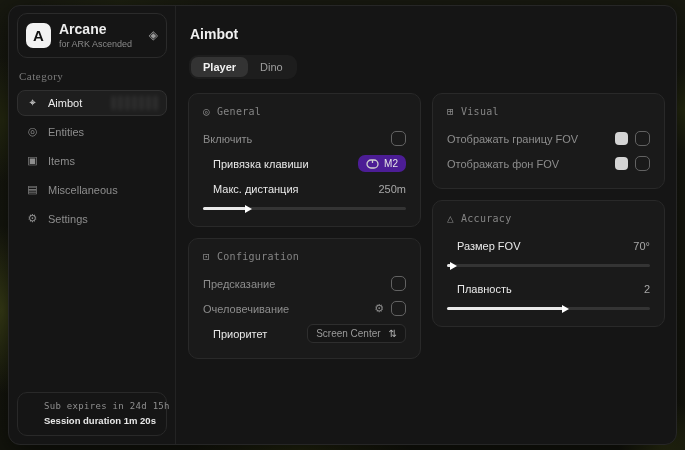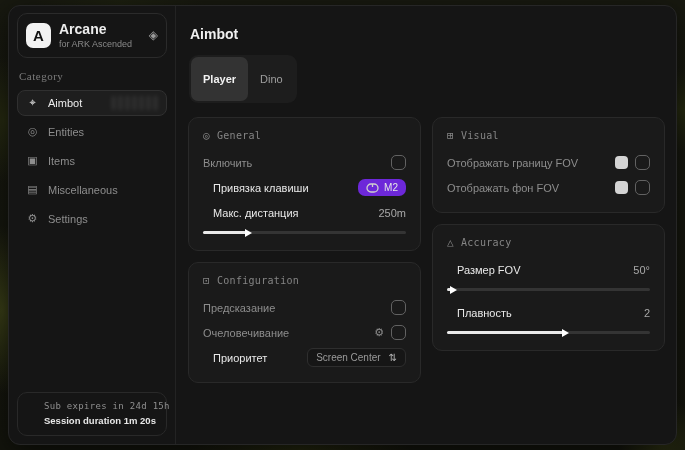--- a/index.html
+++ b/index.html
@@ -64,21 +64,21 @@
   .expires { color:#8f8f8f; font-size:9px; font-family:"DejaVu Sans Mono", monospace; letter-spacing:.3px; white-space:nowrap; }
   .session { color:#e8e8e8; font-size:9.5px; font-weight:bold; white-space:nowrap; }
   
   .main { flex:1; padding:16px 12px 0 12px; }
   .page-title { color:#f0f0f0; font-size:14px; font-weight:bold; margin:4px 0 13px 2px; }
   .tabs {
     display:inline-flex; background:#1d1d1d; border-radius:9px; padding:2px;
     margin-left:1px; margin-bottom:14px;
   }
   .tab {
-    padding:16px 12px; border-radius:7px; font-size:11px; color:#9f9f9f; cursor:pointer;
+    padding:4px 12px; border-radius:7px; font-size:11px; color:#9f9f9f; cursor:pointer;
   }
   .tab.active { background:#333333; color:#f2f2f2; font-weight:bold; }
   .columns { display:flex; gap:11px; align-items:flex-start; }
   .col { display:flex; flex-direction:column; gap:11px; width:233px; }
   .panel {
     background:#1a1a1a; border:1px solid #292929; border-radius:10px;
     padding:11px 14px 13px 14px; width:233px;
   }
   .panel-header {
     display:flex; align-items:center; gap:7px; color:#858585;
@@ -92,21 +92,21 @@
   .lbl.on { color:#e9e9e9;padding-left:10px; }
   .val { font-size:11px; color:#a8a8a8; }
   .ctrl { display:flex; align-items:center; gap:7px; }
   .checkbox {
     width:15px; height:15px; border:1.5px solid #626262; border-radius:5px;
     background:transparent; cursor:pointer;
   }
   .swatch { width:13px; height:13px; border-radius:4px; cursor:pointer; }
   .gear-mini { color:#8b8b8b; font-size:11px; cursor:pointer; }
   .keybind {
-    display:flex; align-items:center; gap:5px; background:#6d28d9;
+    display:flex; align-items:center; gap:5px; background:#4c1d95;
     border-radius:7px; padding:3px 8px; color:#e6e6e6; font-size:10px; cursor:pointer;
   }
   .mouse-icon { display:block; }
   .dropdown {
     display:flex; gap:8px; background:#161616;
     border:1px solid #2e2e2e; border-radius:6px; padding:3px 8px;
     color:#9a9a9a; font-size:10px; cursor:pointer;
   }
   .select-icon { font-size:10px; color:#b5b5b5; }
   .slider { position:relative; height:9px; margin-top:4px; cursor:pointer; }
@@ -265,21 +265,21 @@
           </div>
         </div>
 
         <div class="panel">
           <div class="panel-header">
             <span class="panel-icon">△</span>
             <span>Accuracy</span>
           </div>
           <div class="row">
             <span class="lbl on">Размер FOV</span>
-            <span class="val">50°</span>
+            <span class="val">70°</span>
           </div>
           <div class="slider">
             <div class="slider-track"></div>
             <div class="slider-fill" style="width: 2%;">
               <div class="slider-thumb"></div>
             </div>
           </div>
           <div class="row" style="margin-top:7px;">
             <span class="lbl on">Плавность</span>
             <span class="val">2</span>

